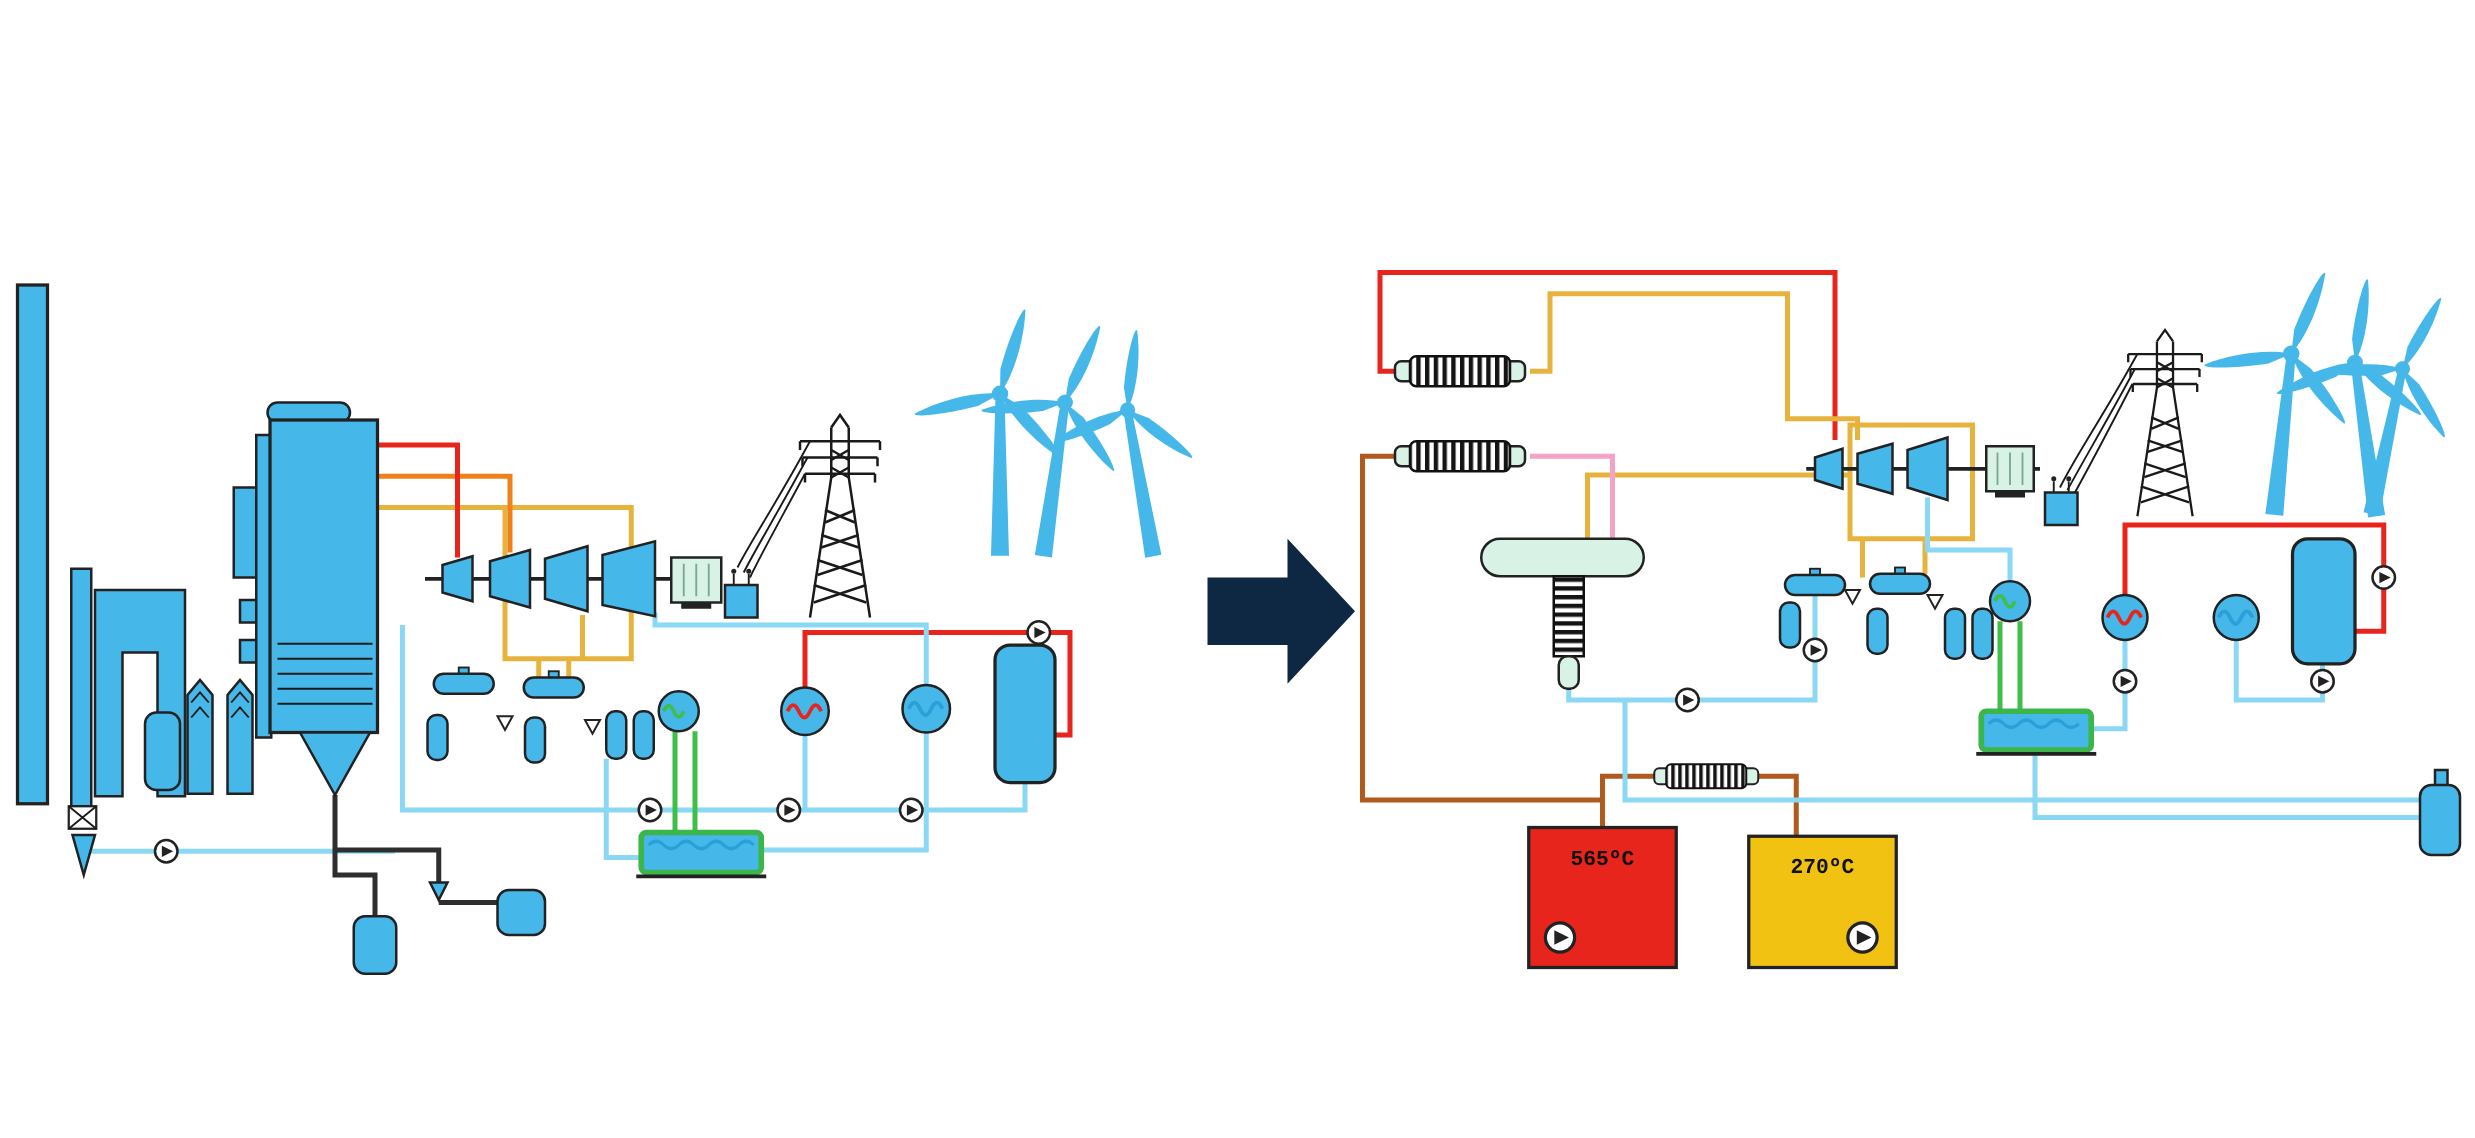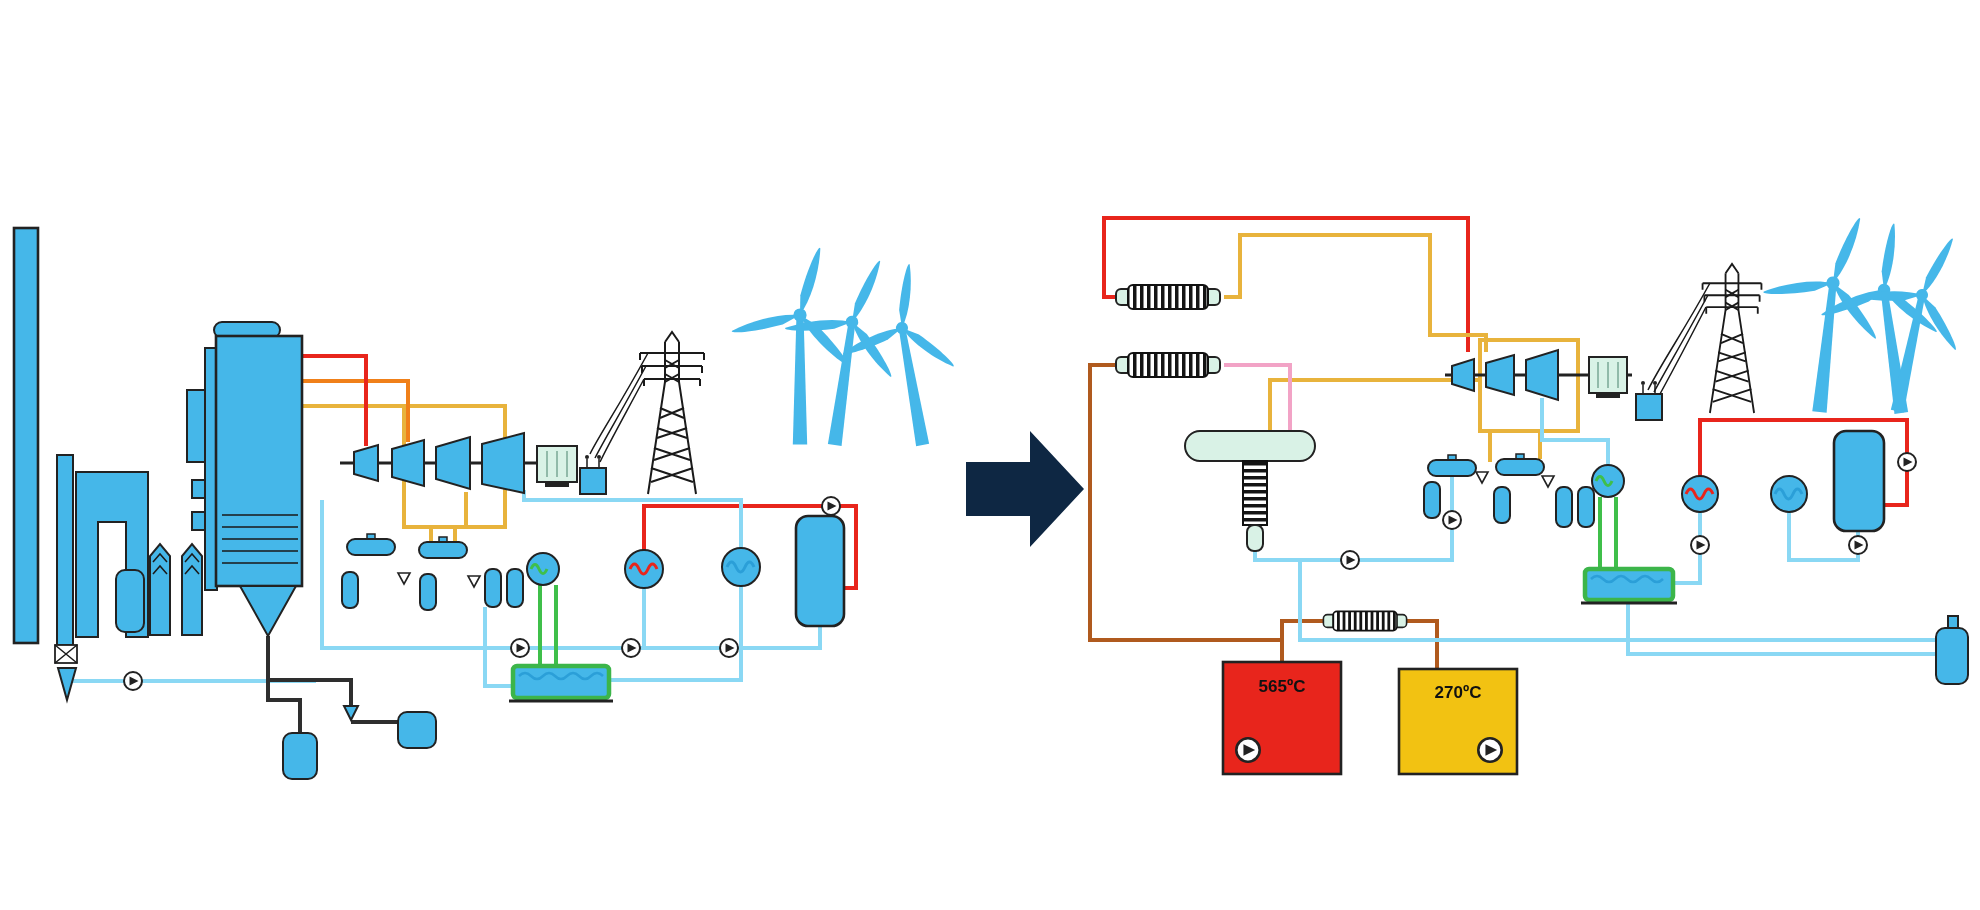--- a/index.html
+++ b/index.html
@@ -1,16 +1,16 @@
 <!DOCTYPE html>
 <html style="--blue: #45B7E9; --lightPipe: #8AD8F4; --red: #E8251C; --orange: #F08019; --gold: #E8B33C; --green: #3FBF4A; --pink: #F2A3C6; --brown: #B05A1E; --blackPipe: #2E2E2E; --paleGreen: #D9F2E6; --navy: #0E2743; --hotRed: #E8251C; --coldYellow: #F2C212; --basinGreen: #3CB54A; --waterBlue: #2B9FD8; --outline: #222222;"><head>
 <meta charset="utf-8">
 <style>
   html,body{margin:0;padding:0;background:#fff;}
-  .stage{position:relative;width:1980px;height:910px;background:#fff;overflow:hidden;font-family:Liberation Sans, sans-serif;}
+  .stage{position:relative;width:1980px;height:910px;background:#fff;overflow:hidden;font-family:Liberation Mono, monospace;}
   svg{position:absolute;left:0;top:0;}
   .blue{fill:var(--blue);stroke:var(--outline);stroke-width:2;}
   .blue-thick{fill:var(--blue);stroke:var(--outline);stroke-width:2.6;}
   .pale{fill:var(--paleGreen);stroke:var(--outline);stroke-width:2;}
   .pipe{fill:none;stroke-width:4;}
   .pipe-thin{fill:none;stroke-width:3;}
   .p-red{stroke:var(--red);}
   .p-orange{stroke:var(--orange);}
   .p-gold{stroke:var(--gold);}
   .p-blue{stroke:var(--lightPipe);}

